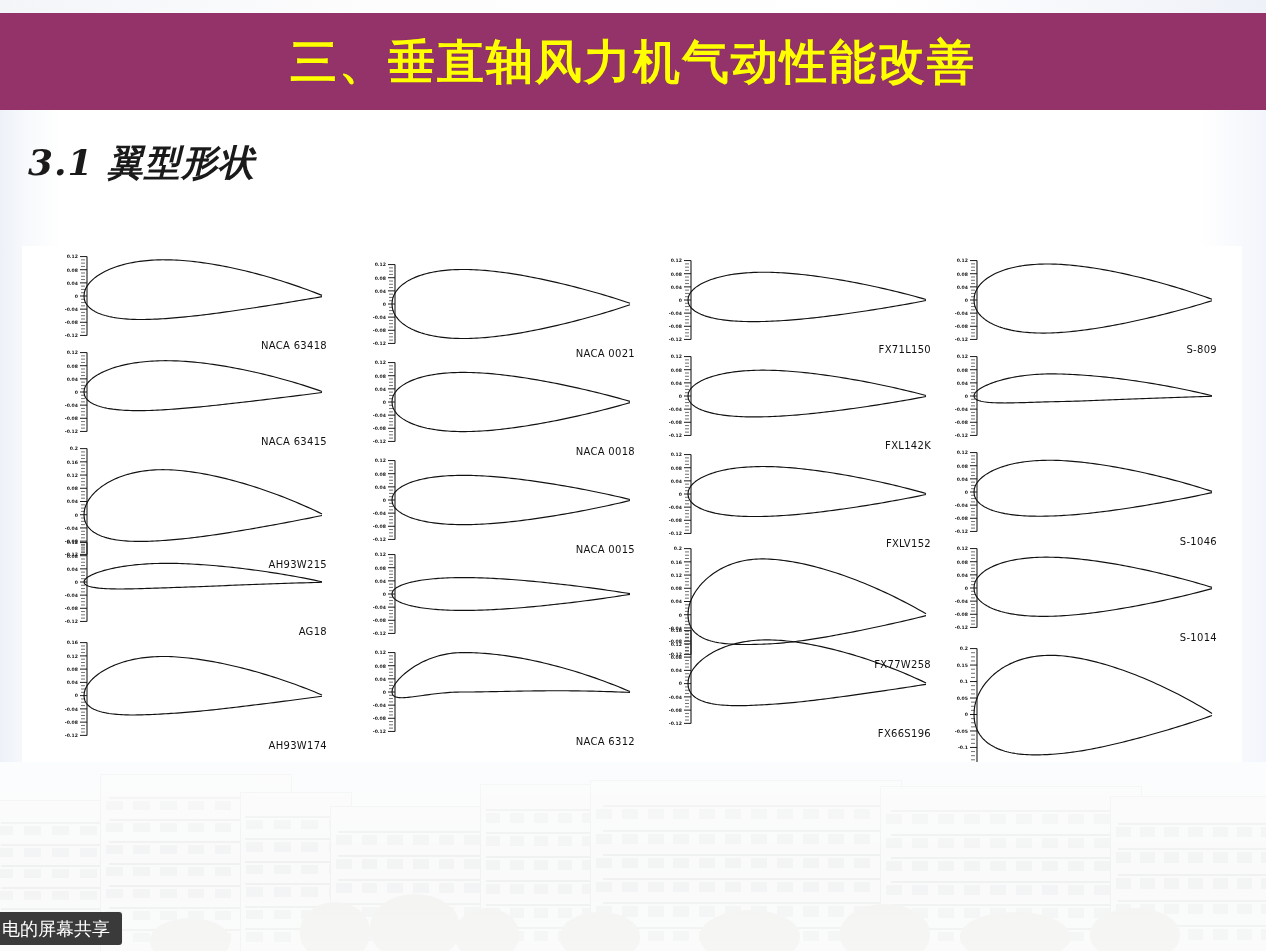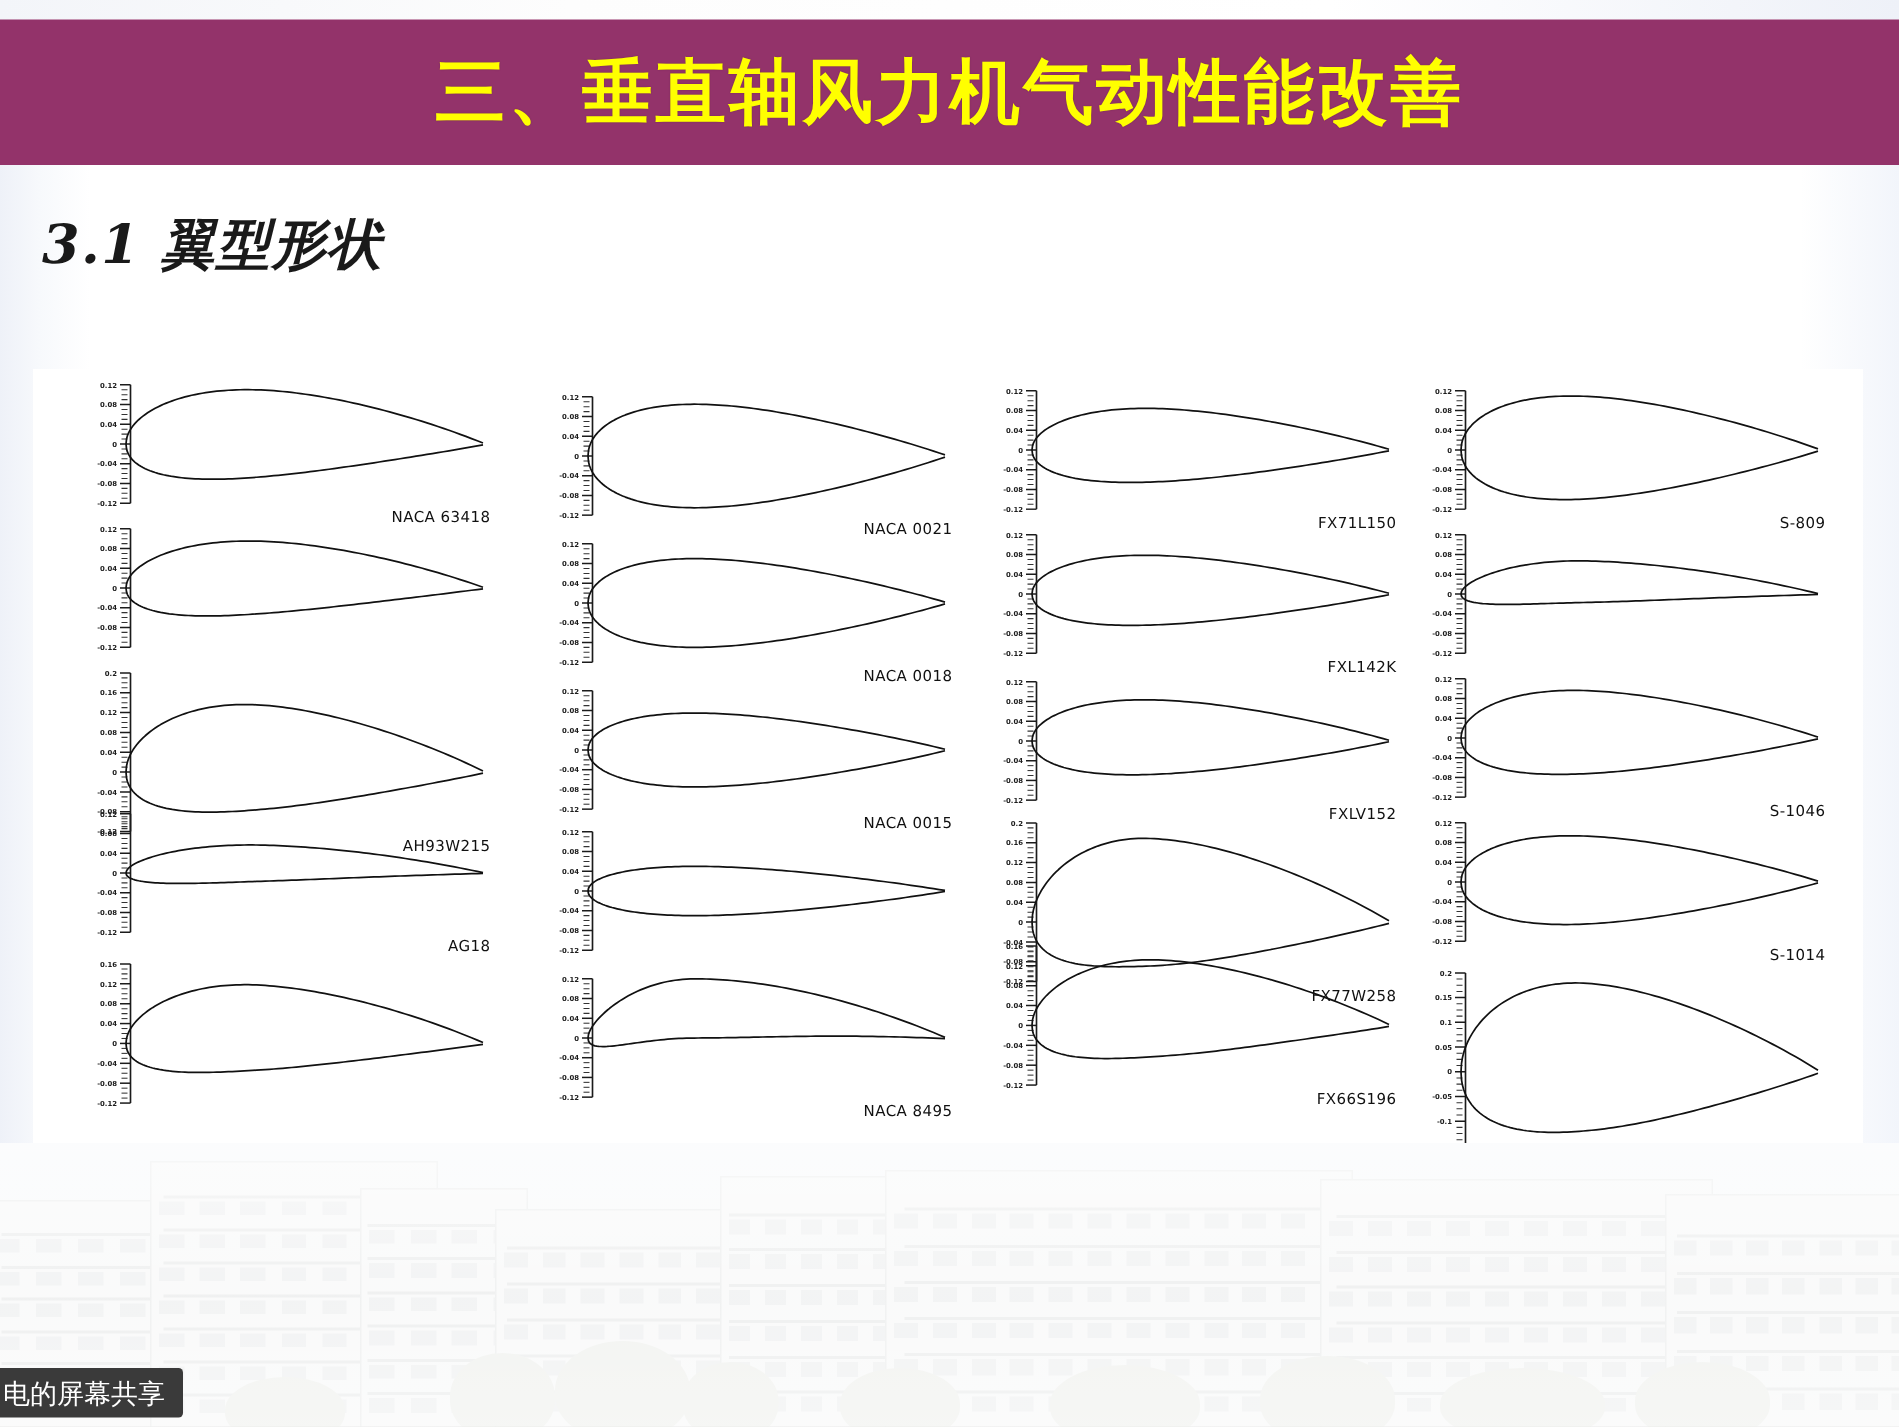--- a/index.html
+++ b/index.html
@@ -213,20 +213,21 @@
               <text class="axis-tick-text" x="56" y="74.09" text-anchor="end">-0.08</text>
               <line x1="59" y1="75.57" x2="63" y2="75.57" stroke="#333" stroke-width="0.7"></line>
               <line x1="59" y1="78.86" x2="63" y2="78.86" stroke="#333" stroke-width="0.7"></line>
               <line x1="59" y1="82.14" x2="63" y2="82.14" stroke="#333" stroke-width="0.7"></line>
               <line x1="58" y1="85.43" x2="65" y2="85.43" stroke="#1b1b1b" stroke-width="1"></line>
               <text class="axis-tick-text" x="56" y="87.23" text-anchor="end">-0.12</text>
     <polyline points="62.00,46.00 62.35,43.20 62.95,41.37 63.72,39.78 64.61,38.35 65.60,37.01 66.69,35.75 67.87,34.56 69.12,33.42 70.44,32.33 71.84,31.28 73.30,30.28 74.82,29.31 76.39,28.37 78.03,27.48 79.71,26.61 81.45,25.78 83.24,24.97 85.07,24.20 86.95,23.46 88.88,22.75 90.85,22.07 92.86,21.42 94.92,20.81 97.01,20.22 99.15,19.66 101.32,19.12 103.53,18.62 105.78,18.15 108.07,17.71 110.39,17.30 112.75,16.92 115.14,16.57 117.56,16.25 120.02,15.96 122.51,15.70 125.03,15.46 127.59,15.26 130.17,15.09 132.79,14.95 135.44,14.84 138.11,14.76 140.82,14.71 143.56,14.69 146.32,14.70 149.11,14.75 151.93,14.82 154.78,14.92 157.66,15.05 160.56,15.21 163.49,15.40 166.45,15.63 169.43,15.88 172.44,16.16 175.47,16.47 178.53,16.80 181.62,17.16 184.73,17.55 187.86,17.96 191.02,18.40 194.20,18.86 197.41,19.35 200.64,19.87 203.90,20.41 207.17,20.98 210.47,21.57 213.80,22.20 217.14,22.84 220.51,23.51 223.90,24.21 227.32,24.94 230.75,25.69 234.21,26.47 237.69,27.27 241.19,28.11 244.71,28.97 248.25,29.86 251.82,30.77 255.40,31.72 259.01,32.69 262.63,33.70 266.28,34.73 269.95,35.79 273.64,36.89 277.34,38.01 281.07,39.17 284.82,40.37 288.58,41.59 292.37,42.85 296.18,44.15 300.00,45.48" fill="none" stroke="#111" stroke-width="1.15" stroke-linejoin="round"></polyline>
     <polyline points="62.00,46.00 62.35,48.71 62.95,50.38 63.72,51.76 64.61,52.96 65.60,54.03 66.69,55.01 67.87,55.90 69.12,56.72 70.44,57.48 71.84,58.18 73.30,58.83 74.82,59.44 76.39,60.00 78.03,60.52 79.71,61.00 81.45,61.45 83.24,61.86 85.07,62.24 86.95,62.58 88.88,62.90 90.85,63.19 92.86,63.44 94.92,63.67 97.01,63.88 99.15,64.05 101.32,64.21 103.53,64.34 105.78,64.44 108.07,64.52 110.39,64.59 112.75,64.62 115.14,64.64 117.56,64.64 120.02,64.62 122.51,64.58 125.03,64.53 127.59,64.45 130.17,64.36 132.79,64.25 135.44,64.13 138.11,63.99 140.82,63.84 143.56,63.67 146.32,63.49 149.11,63.30 151.93,63.10 154.78,62.88 157.66,62.66 160.56,62.42 163.49,62.18 166.45,61.92 169.43,61.66 172.44,61.39 175.47,61.11 178.53,60.82 181.62,60.51 184.73,60.20 187.86,59.88 191.02,59.55 194.20,59.21 197.41,58.87 200.64,58.51 203.90,58.15 207.17,57.79 210.47,57.41 213.80,57.03 217.14,56.65 220.51,56.26 223.90,55.86 227.32,55.46 230.75,55.06 234.21,54.65 237.69,54.24 241.19,53.82 244.71,53.40 248.25,52.97 251.82,52.54 255.40,52.11 259.01,51.67 262.63,51.23 266.28,50.78 269.95,50.33 273.64,49.88 277.34,49.41 281.07,48.95 284.82,48.48 288.58,48.00 292.37,47.51 296.18,47.02 300.00,46.52" fill="none" stroke="#111" stroke-width="1.15" stroke-linejoin="round"></polyline>
   </svg>
           </div>
+          <div class="af-label">NACA 63415</div>
         </div>
         <div class="airfoil-cell" style="top: 196px;">
           <div class="af-plot">
   <svg class="af-svg" width="305" height="119" viewBox="0 0 305 119" aria-hidden="true">
     <line x1="65" y1="6.61" x2="65" y2="112.39" stroke="#1b1b1b" stroke-width="1.1"></line>
     <line x1="58" y1="6.61" x2="65" y2="6.61" stroke="#1b1b1b" stroke-width="1"></line>
               <text class="axis-tick-text" x="56" y="8.41" text-anchor="end">0.2</text>
               <line x1="59" y1="9.92" x2="63" y2="9.92" stroke="#333" stroke-width="0.7"></line>
               <line x1="59" y1="13.22" x2="63" y2="13.22" stroke="#333" stroke-width="0.7"></line>
               <line x1="59" y1="16.53" x2="63" y2="16.53" stroke="#333" stroke-width="0.7"></line>
@@ -353,20 +354,21 @@
               <text class="axis-tick-text" x="56" y="87.92" text-anchor="end">-0.08</text>
               <line x1="59" y1="89.44" x2="63" y2="89.44" stroke="#333" stroke-width="0.7"></line>
               <line x1="59" y1="92.75" x2="63" y2="92.75" stroke="#333" stroke-width="0.7"></line>
               <line x1="59" y1="96.06" x2="63" y2="96.06" stroke="#333" stroke-width="0.7"></line>
               <line x1="58" y1="99.38" x2="65" y2="99.38" stroke="#1b1b1b" stroke-width="1"></line>
               <text class="axis-tick-text" x="56" y="101.17" text-anchor="end">-0.12</text>
     <polyline points="62.00,59.62 62.35,56.32 62.95,54.13 63.72,52.23 64.61,50.48 65.60,48.85 66.69,47.30 67.87,45.82 69.12,44.40 70.44,43.03 71.84,41.72 73.30,40.44 74.82,39.22 76.39,38.03 78.03,36.88 79.71,35.77 81.45,34.70 83.24,33.66 85.07,32.67 86.95,31.71 88.88,30.79 90.85,29.90 92.86,29.06 94.92,28.25 97.01,27.48 99.15,26.74 101.32,26.05 103.53,25.40 105.78,24.78 108.07,24.20 110.39,23.67 112.75,23.17 115.14,22.72 117.56,22.30 120.02,21.93 122.51,21.60 125.03,21.31 127.59,21.06 130.17,20.86 132.79,20.70 135.44,20.58 138.11,20.51 140.82,20.48 143.56,20.49 146.32,20.55 149.11,20.65 151.93,20.79 154.78,20.98 157.66,21.20 160.56,21.45 163.49,21.73 166.45,22.05 169.43,22.39 172.44,22.77 175.47,23.18 178.53,23.62 181.62,24.09 184.73,24.59 187.86,25.12 191.02,25.69 194.20,26.28 197.41,26.91 200.64,27.56 203.90,28.25 207.17,28.96 210.47,29.71 213.80,30.49 217.14,31.29 220.51,32.13 223.90,33.00 227.32,33.91 230.75,34.84 234.21,35.80 237.69,36.80 241.19,37.83 244.71,38.89 248.25,39.98 251.82,41.10 255.40,42.26 259.01,43.46 262.63,44.68 266.28,45.95 269.95,47.25 273.64,48.58 277.34,49.95 281.07,51.36 284.82,52.81 288.58,54.30 292.37,55.83 296.18,57.41 300.00,59.02" fill="none" stroke="#111" stroke-width="1.15" stroke-linejoin="round"></polyline>
     <polyline points="62.00,59.62 62.35,62.77 62.95,64.67 63.72,66.23 64.61,67.57 65.60,68.75 66.69,69.81 67.87,70.77 69.12,71.65 70.44,72.44 71.84,73.17 73.30,73.84 74.82,74.45 76.39,75.01 78.03,75.52 79.71,75.99 81.45,76.42 83.24,76.80 85.07,77.15 86.95,77.46 88.88,77.73 90.85,77.98 92.86,78.19 94.92,78.38 97.01,78.54 99.15,78.67 101.32,78.77 103.53,78.85 105.78,78.91 108.07,78.95 110.39,78.96 112.75,78.96 115.14,78.94 117.56,78.90 120.02,78.84 122.51,78.77 125.03,78.69 127.59,78.59 130.17,78.47 132.79,78.35 135.44,78.22 138.11,78.08 140.82,77.92 143.56,77.77 146.32,77.60 149.11,77.43 151.93,77.26 154.78,77.07 157.66,76.88 160.56,76.66 163.49,76.43 166.45,76.19 169.43,75.94 172.44,75.67 175.47,75.39 178.53,75.09 181.62,74.79 184.73,74.47 187.86,74.15 191.02,73.81 194.20,73.47 197.41,73.11 200.64,72.75 203.90,72.38 207.17,72.00 210.47,71.62 213.80,71.23 217.14,70.83 220.51,70.43 223.90,70.02 227.32,69.60 230.75,69.18 234.21,68.76 237.69,68.33 241.19,67.89 244.71,67.45 248.25,67.01 251.82,66.56 255.40,66.11 259.01,65.65 262.63,65.19 266.28,64.72 269.95,64.25 273.64,63.77 277.34,63.29 281.07,62.79 284.82,62.30 288.58,61.79 292.37,61.28 296.18,60.76 300.00,60.23" fill="none" stroke="#111" stroke-width="1.15" stroke-linejoin="round"></polyline>
   </svg>
           </div>
+          <div class="af-label">AH93W174</div>
         </div>
       </div>
     <div class="col" id="col2">
         <div class="airfoil-cell" style="top: 12px;">
           <div class="af-plot">
   <svg class="af-svg" width="305" height="92" viewBox="0 0 305 92" aria-hidden="true">
     <line x1="65" y1="6.57" x2="65" y2="85.43" stroke="#1b1b1b" stroke-width="1.1"></line>
     <line x1="58" y1="6.57" x2="65" y2="6.57" stroke="#1b1b1b" stroke-width="1"></line>
               <text class="axis-tick-text" x="56" y="8.37" text-anchor="end">0.12</text>
               <line x1="59" y1="9.86" x2="63" y2="9.86" stroke="#333" stroke-width="0.7"></line>
@@ -563,21 +565,21 @@
               <text class="axis-tick-text" x="56" y="74.09" text-anchor="end">-0.08</text>
               <line x1="59" y1="75.57" x2="63" y2="75.57" stroke="#333" stroke-width="0.7"></line>
               <line x1="59" y1="78.86" x2="63" y2="78.86" stroke="#333" stroke-width="0.7"></line>
               <line x1="59" y1="82.14" x2="63" y2="82.14" stroke="#333" stroke-width="0.7"></line>
               <line x1="58" y1="85.43" x2="65" y2="85.43" stroke="#1b1b1b" stroke-width="1"></line>
               <text class="axis-tick-text" x="56" y="87.23" text-anchor="end">-0.12</text>
     <polyline points="62.00,46.00 62.35,43.60 62.95,41.87 63.72,40.27 64.61,38.74 65.60,37.25 66.69,35.79 67.87,34.36 69.12,32.95 70.44,31.55 71.84,30.18 73.30,28.83 74.82,27.51 76.39,26.20 78.03,24.93 79.71,23.68 81.45,22.45 83.24,21.26 85.07,20.10 86.95,18.98 88.88,17.89 90.85,16.84 92.86,15.83 94.92,14.87 97.01,13.94 99.15,13.06 101.32,12.23 103.53,11.45 105.78,10.72 108.07,10.04 110.39,9.42 112.75,8.85 115.14,8.35 117.56,7.90 120.02,7.51 122.51,7.19 125.03,6.93 127.59,6.74 130.17,6.62 132.79,6.57 135.44,6.57 138.11,6.61 140.82,6.67 143.56,6.77 146.32,6.89 149.11,7.04 151.93,7.22 154.78,7.42 157.66,7.66 160.56,7.93 163.49,8.22 166.45,8.54 169.43,8.89 172.44,9.28 175.47,9.69 178.53,10.13 181.62,10.60 184.73,11.10 187.86,11.62 191.02,12.18 194.20,12.77 197.41,13.39 200.64,14.04 203.90,14.72 207.17,15.43 210.47,16.17 213.80,16.94 217.14,17.74 220.51,18.58 223.90,19.44 227.32,20.34 230.75,21.27 234.21,22.23 237.69,23.23 241.19,24.25 244.71,25.31 248.25,26.41 251.82,27.54 255.40,28.70 259.01,29.90 262.63,31.14 266.28,32.41 269.95,33.71 273.64,35.06 277.34,36.44 281.07,37.86 284.82,39.33 288.58,40.83 292.37,42.37 296.18,43.96 300.00,45.59" fill="none" stroke="#111" stroke-width="1.15" stroke-linejoin="round"></polyline>
     <polyline points="62.00,46.00 62.35,48.01 62.95,49.08 63.72,49.85 64.61,50.43 65.60,50.87 66.69,51.20 67.87,51.43 69.12,51.58 70.44,51.67 71.84,51.70 73.30,51.68 74.82,51.61 76.39,51.50 78.03,51.36 79.71,51.19 81.45,50.99 83.24,50.77 85.07,50.53 86.95,50.28 88.88,50.01 90.85,49.73 92.86,49.45 94.92,49.16 97.01,48.87 99.15,48.58 101.32,48.30 103.53,48.02 105.78,47.75 108.07,47.49 110.39,47.25 112.75,47.02 115.14,46.81 117.56,46.61 120.02,46.44 122.51,46.30 125.03,46.18 127.59,46.09 130.17,46.03 132.79,46.01 135.44,46.00 138.11,45.99 140.82,45.97 143.56,45.95 146.32,45.92 149.11,45.88 151.93,45.84 154.78,45.80 157.66,45.75 160.56,45.69 163.49,45.64 166.45,45.58 169.43,45.52 172.44,45.46 175.47,45.40 178.53,45.34 181.62,45.28 184.73,45.22 187.86,45.16 191.02,45.10 194.20,45.05 197.41,45.00 200.64,44.95 203.90,44.91 207.17,44.87 210.47,44.84 213.80,44.81 217.14,44.79 220.51,44.77 223.90,44.76 227.32,44.76 230.75,44.77 234.21,44.78 237.69,44.80 241.19,44.82 244.71,44.86 248.25,44.90 251.82,44.95 255.40,45.01 259.01,45.08 262.63,45.16 266.28,45.25 269.95,45.34 273.64,45.45 277.34,45.56 281.07,45.68 284.82,45.81 288.58,45.95 292.37,46.10 296.18,46.25 300.00,46.41" fill="none" stroke="#111" stroke-width="1.15" stroke-linejoin="round"></polyline>
   </svg>
           </div>
-          <div class="af-label">NACA 8495</div>
+          <div class="af-label">NACA 6312</div>
         </div>
       </div>
     <div class="col" id="col3">
         <div class="airfoil-cell" style="top: 8px;">
           <div class="af-plot">
   <svg class="af-svg" width="305" height="92" viewBox="0 0 305 92" aria-hidden="true">
     <line x1="65" y1="6.57" x2="65" y2="85.43" stroke="#1b1b1b" stroke-width="1.1"></line>
     <line x1="58" y1="6.57" x2="65" y2="6.57" stroke="#1b1b1b" stroke-width="1"></line>
               <text class="axis-tick-text" x="56" y="8.37" text-anchor="end">0.12</text>
               <line x1="59" y1="9.86" x2="63" y2="9.86" stroke="#333" stroke-width="0.7"></line>

